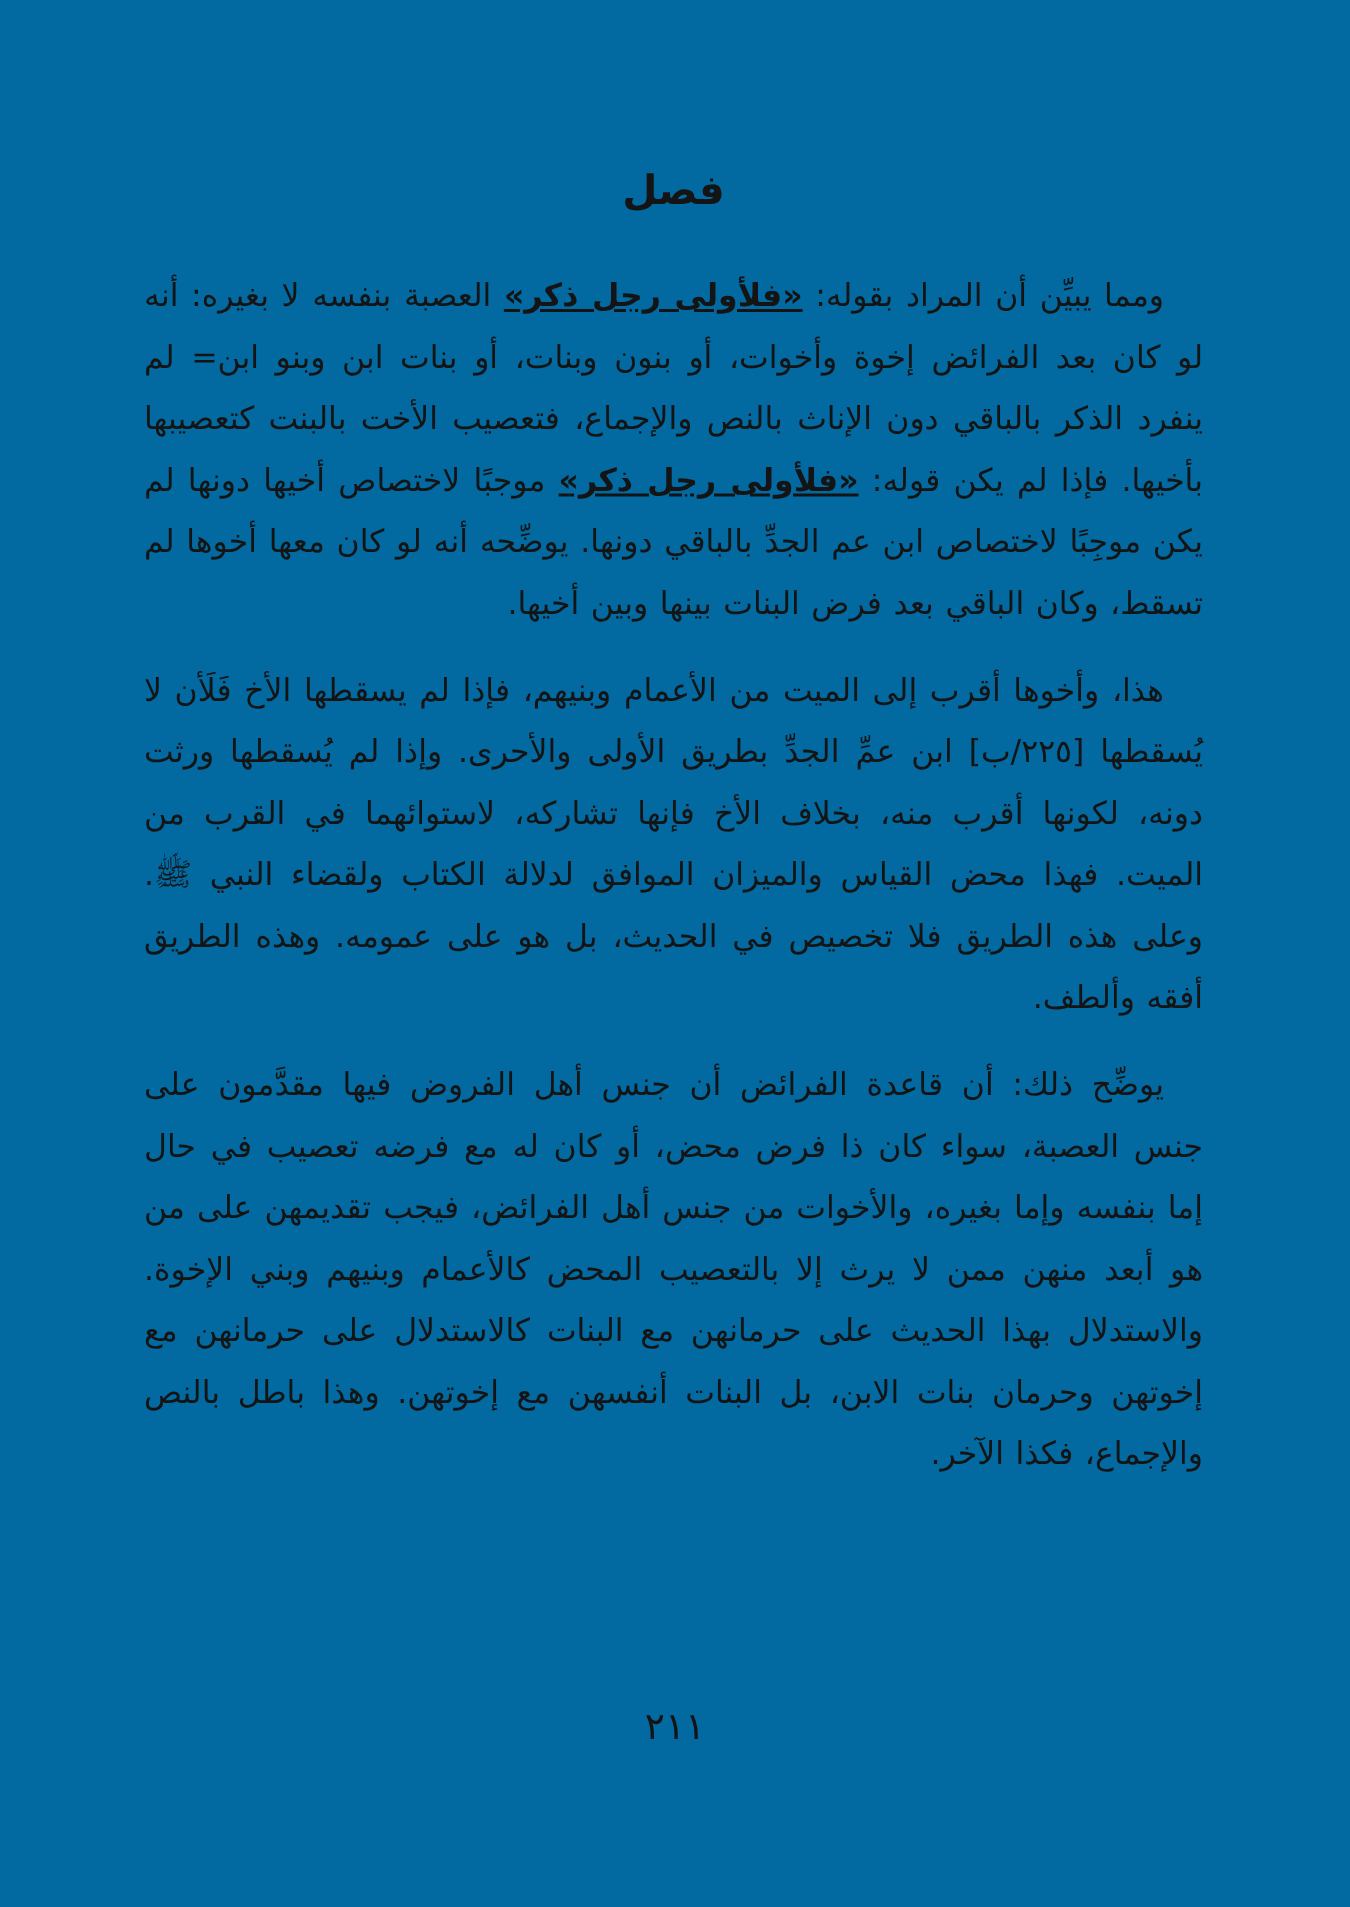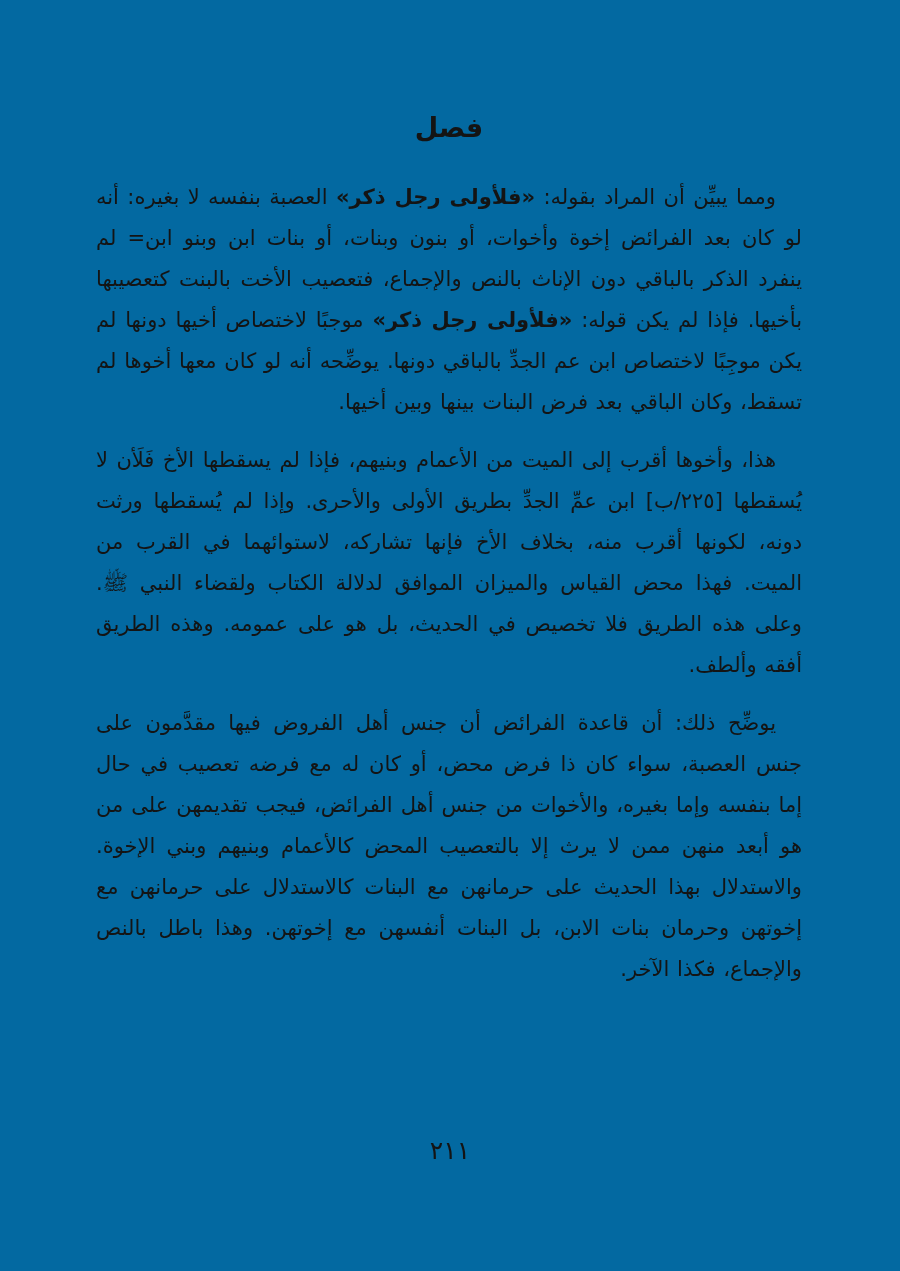--- a/index.html
+++ b/index.html
@@ -36,20 +36,21 @@
   .para {
     font-size: 21px;
     line-height: 41px;
     text-align: justify;
     text-indent: 26px;
     margin: 0 0 17px 0;
     word-spacing: 1px;
   }
   .para .bold {
     font-weight: bold;
+    text-decoration: underline;
   }
   .page-number {
     position: absolute;
     bottom: 106px;
     left: 0;
     right: 0;
     text-align: center;
     font-size: 25px;
     letter-spacing: 3px;
   }

